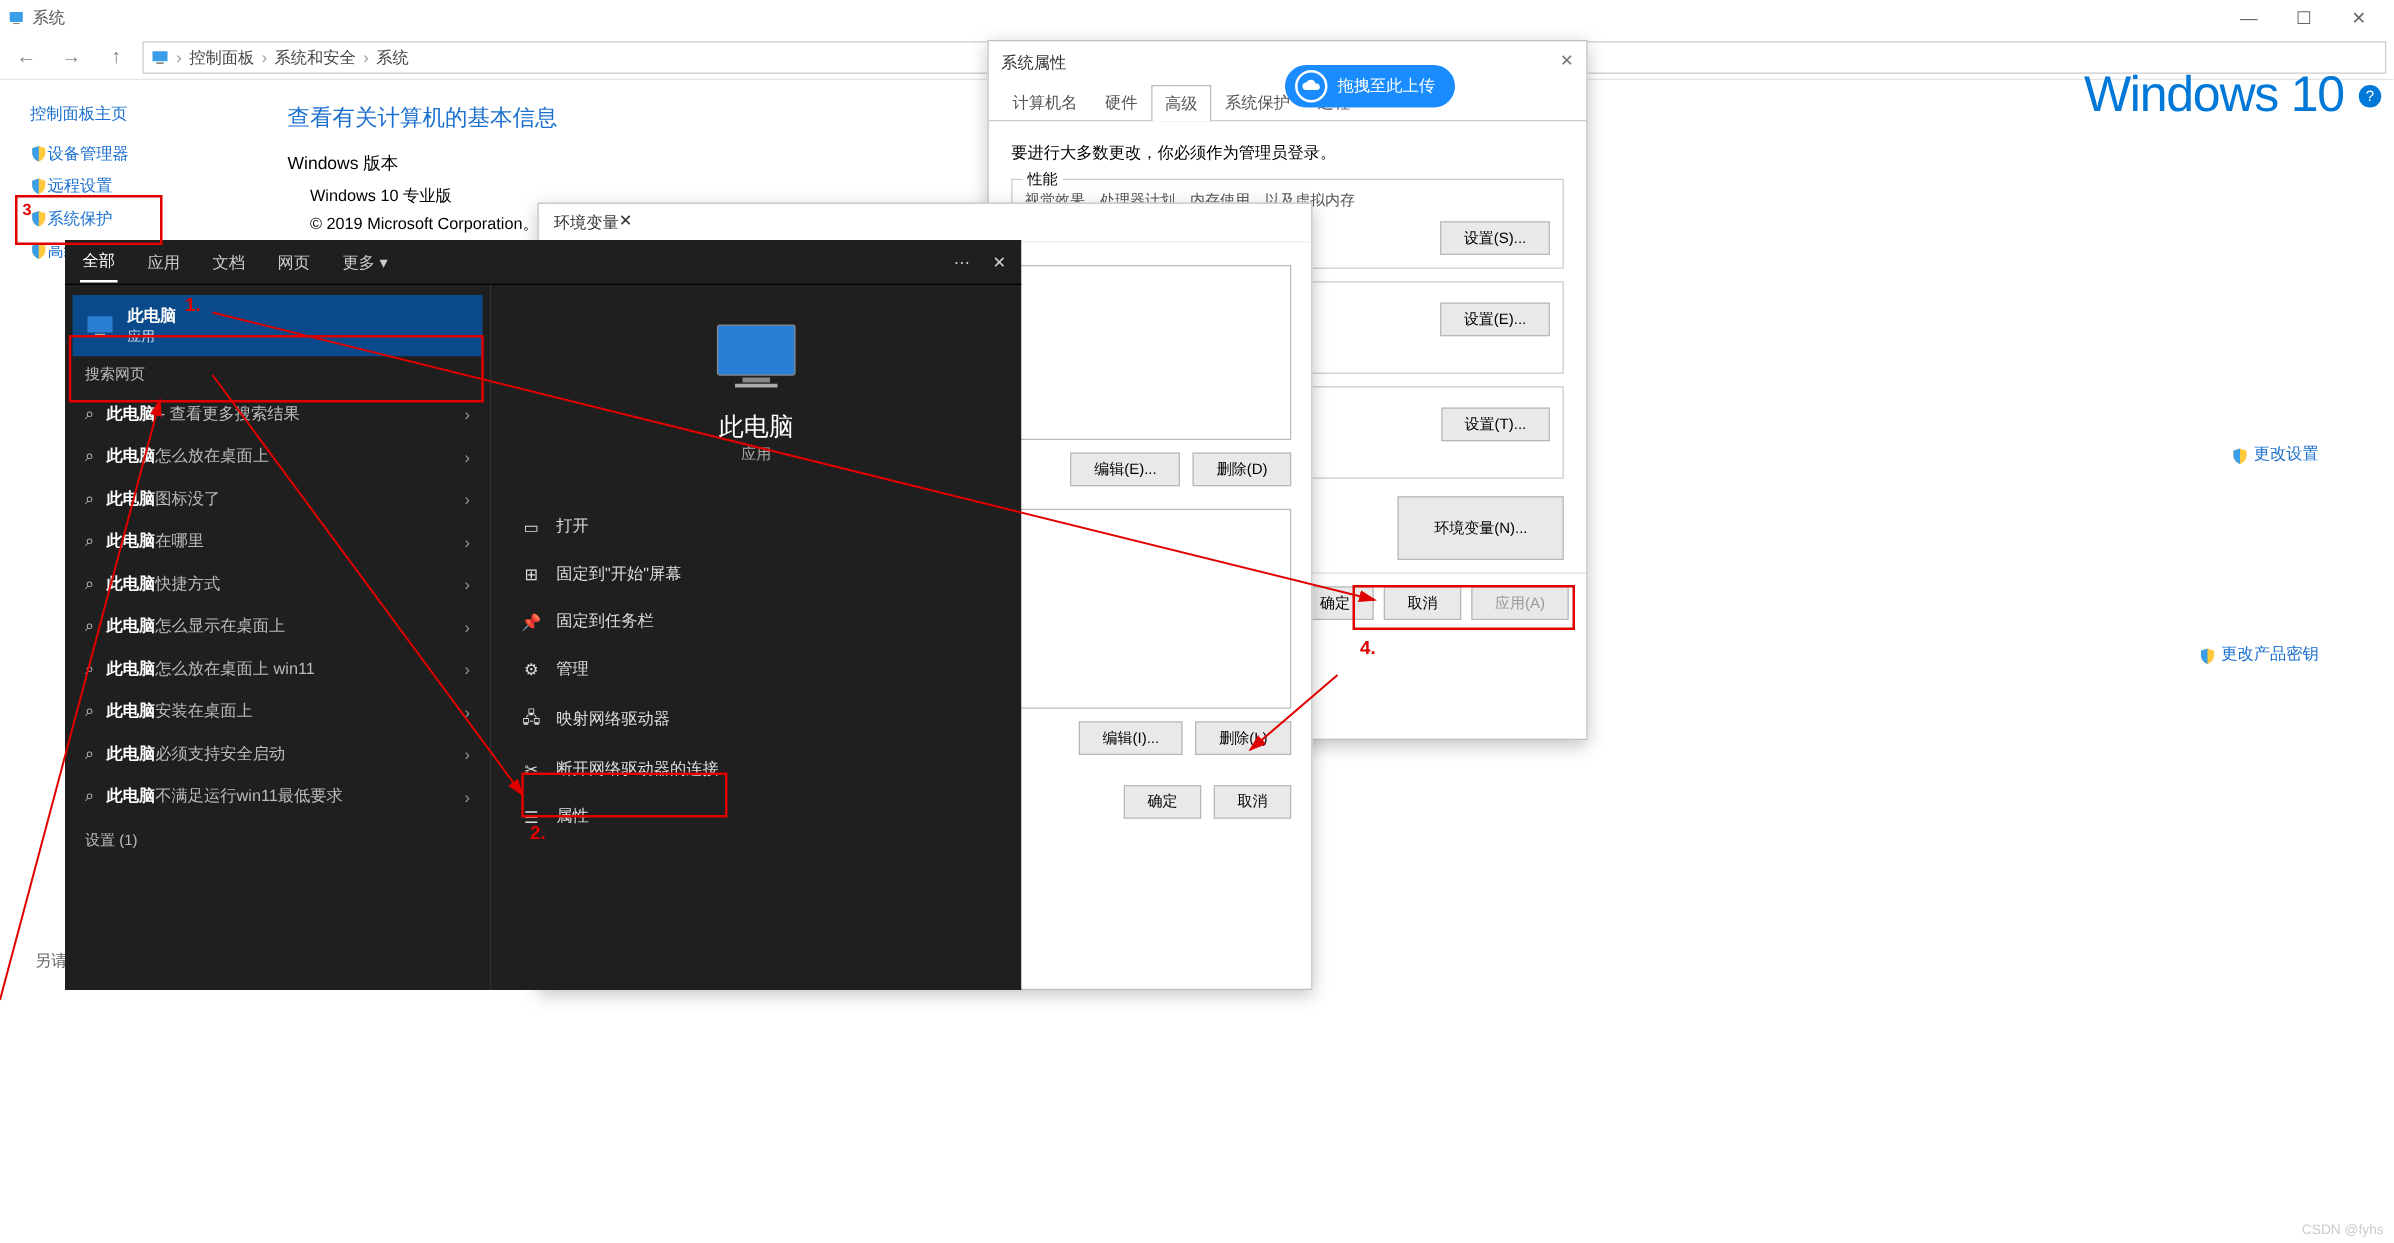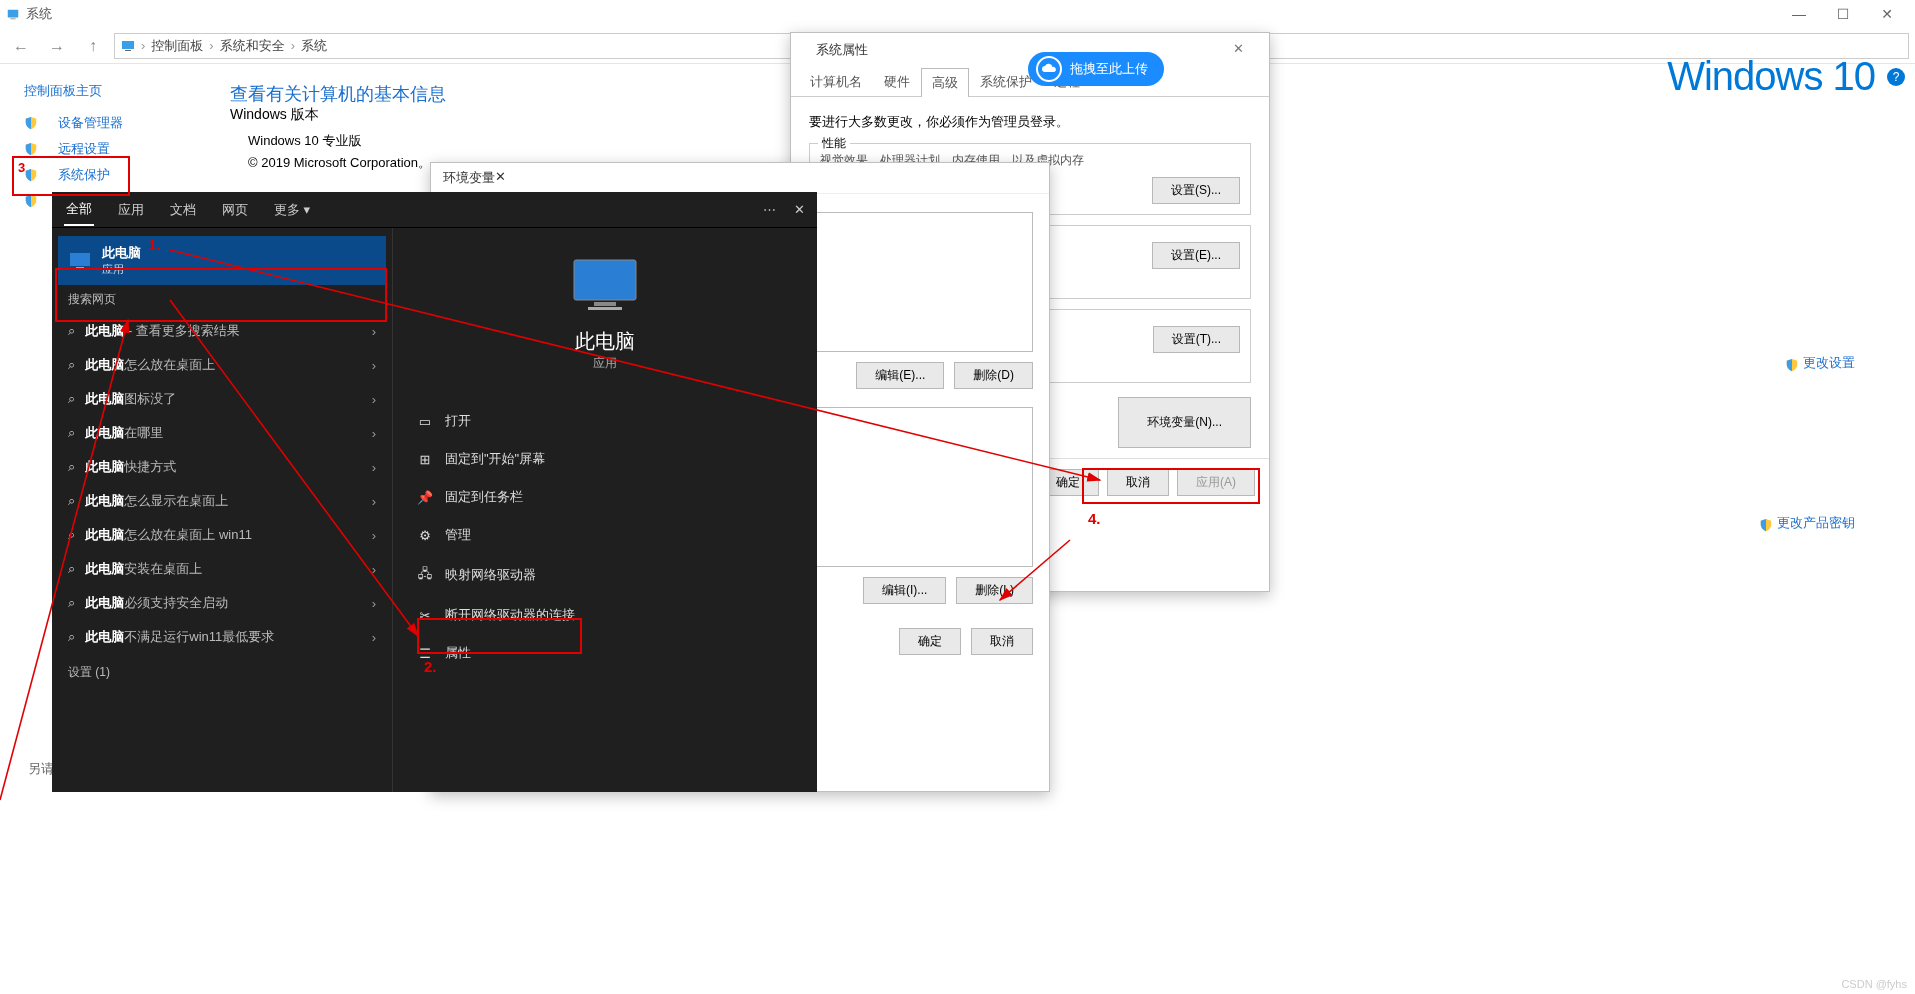--- a/index.html
+++ b/index.html
@@ -8,24 +8,24 @@
 .titlebar{height:28px;display:flex;align-items:center;padding:0 6px;color:#555}
 .titlebar .wincontrols{margin-left:auto;display:flex}
 .titlebar .wincontrols span{width:44px;text-align:center;color:#666;font-size:14px}
 .navbar{height:36px;display:flex;align-items:center;border-bottom:1px solid #e5e5e5;padding:0 6px;gap:6px}
 .navbar .navbtn{width:30px;text-align:center;color:#888;font-size:16px}
 .navbar .crumbbox{flex:1;display:flex;align-items:center;border:1px solid #ccc;height:26px;padding:0 6px;gap:6px;color:#444}
 .crumb-sep{color:#999}
 .syscontent{display:flex;height:calc(100% - 64px)}
 .leftpanel{width:200px;padding:18px 8px 0 24px}
 .leftpanel .lh{color:#1a6fcf;margin-bottom:10px}
-.leftpanel .li{display:flex;align-items:center;gap:20px;padding:4px 0;color:#1a6fcf;cursor:pointer}
+.leftpanel .li{display:flex;align-items:center;gap:0;padding:4px 0;color:#1a6fcf;cursor:pointer}
 .shield{width:14px;height:14px;display:inline-block}
 .rightpanel{flex:1;padding:18px 30px;position:relative}
-.rp-heading{color:#1a6fcf;font-size:18px;}
+.rp-heading{color:#1a6fcf;font-size:18px;margin-bottom:16px}
 .rp-sub{font-size:14px;margin-bottom:6px}
 .rp-line{padding:2px 0 2px 18px}
 .winlogo{position:absolute;right:40px;top:-10px;font-size:40px;color:#0078d7;font-weight:300;letter-spacing:-1px}
 .change-link{position:absolute;right:60px;color:#1a6fcf;display:flex;align-items:flex-end;gap:4px}
 
 .search{position:absolute;left:52px;top:192px;width:765px;height:600px;background:#1f1f1f;color:#fff}
 .search .tabs{display:flex;align-items:center;height:36px;border-bottom:1px solid #000;padding:13px 12px;gap:22px}
 .search .tab{color:#ccc;padding:6px 2px;cursor:pointer}
 .search .tab.active{color:#fff;border-bottom:2px solid #fff}
 .search .tabright{margin-left:auto;display:flex;gap:18px;color:#ccc}
@@ -38,21 +38,21 @@
 .s-item strong{color:#fff;font-weight:600}
 .s-item span.rest{color:#bbb}
 .s-right{flex:1;border-left:1px solid #333;padding:20px;display:flex;flex-direction:column}
 .s-right .screen{align-self:center;margin:10px 0}
 .s-right .big{align-self:center;font-size:20px;color:#fff;margin-top:4px}
 .s-right .sub{align-self:center;color:#aaa;font-size:12px;margin-bottom:30px}
 .s-action{display:flex;align-items:center;gap:12px;padding:10px 4px;color:#ddd;cursor:pointer}
 .s-action svg,.s-action .glyph{width:16px;text-align:center}
 
 .sysprop{position:absolute;left:790px;top:32px;width:480px;height:560px;background:#fff;border:1px solid #bfbfbf;box-shadow:0 4px 14px rgba(0,0,0,.25)}
-.sysprop .dtitle{padding:8px 25px;display:flex;color:#333}
+.sysprop .dtitle{padding:8px 10px;display:flex;color:#333}
 .sysprop .close{margin-left:auto;color:#777;cursor:pointer}
 .sptabs{display:flex;border-bottom:1px solid #ccc;padding:0 8px;gap:0}
 .sptab{padding:5px 10px;color:#555;cursor:pointer;border:1px solid transparent;border-bottom:none}
 .sptab.active{border-color:#bbb;background:#fff;position:relative;top:1px}
 .spbody{padding:12px 18px 10px 18px}
 .spbody .note{margin:4px 0 12px 0}
 .group{border:1px solid #ccc;padding:8px 10px 10px 10px;margin-bottom:10px;position:relative}
 .group .gtitle{position:absolute;top:-9px;left:8px;background:#fff;padding:0 4px;font-size:12px}
 .group .btnrow{text-align:right;margin-top:8px}
 button.win{background:#e9e9e9;border:1px solid #b8b8b8;padding:4px 18px;cursor:pointer;font-size:12px}

